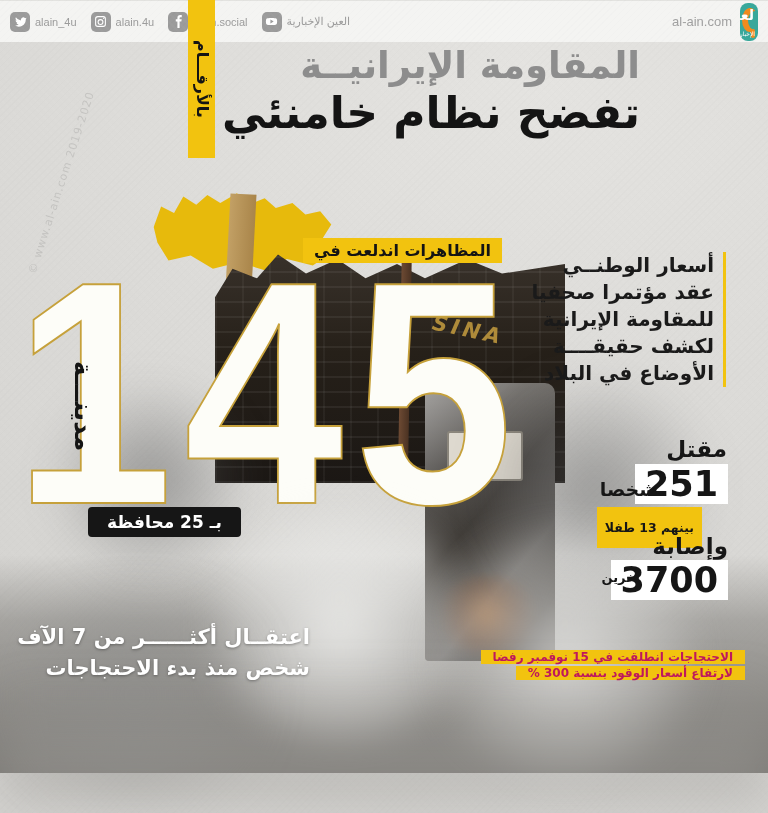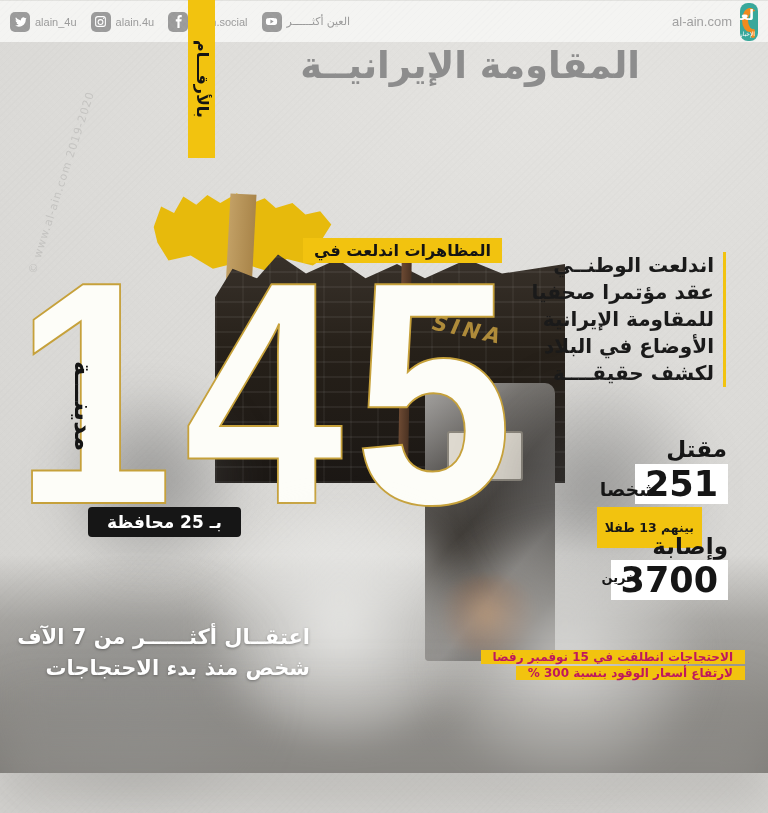--- a/index.html
+++ b/index.html
@@ -175,20 +175,21 @@
   <div class="abs texture"></div>
   <div class="abs street"></div>
   <div class="abs watermark">© www.al-ain.com 2019-2020</div>
 
   <div class="abs ribbon">
     <span class="vtext">بالأرقـــام</span>
   </div>
 
   <div class="abs title">
     <div class="l1">المقاومة الإيرانيــة</div>
+    <div class="l2">تفضح نظام خامنئي</div>
   </div>
 
   <div class="abs iran-map"></div>
   <div class="abs plank"></div>
   <div class="abs building"></div>
   <div class="abs pipe"></div>
   <div class="abs sina">SINA</div>
   <div class="abs kiosk">
     <div class="sheen"></div>
     <div class="panel"></div>
@@ -205,25 +206,25 @@
 
   <div class="abs smoke sm3"></div>
   <div class="abs smoke sm4"></div>
   <div class="abs smoke sm5"></div>
   <div class="abs smoke sm6"></div>
 
   <div class="abs badge-eruption">المظاهرات اندلعت في</div>
   <div class="abs badge-prov">بـ 25 محافظة</div>
 
   <div class="abs press">
-    <div>اندلعت الوطنــي</div>
+    <div>أسعار الوطنــي</div>
     <div>عقد مؤتمرا صحفيا</div>
     <div>للمقاومة الإيرانية</div>
+    <div>لكشف حقيقــــة</div>
     <div>الأوضاع في البلاد</div>
-    <div>لكشف حقيقــــة</div>
   </div>
 
   <div class="abs stat killed-label">مقتل</div>
   <div class="abs stat killed-value">251</div>
   <div class="abs stat killed-unit">شخصا</div>
   <div class="abs stat children-badge">بينهم 13 طفلا</div>
   <div class="abs stat injured-label">وإصابة</div>
   <div class="abs stat injured-value">3700</div>
   <div class="abs stat injured-unit">آخرين</div>
 
@@ -262,21 +263,21 @@
             </svg>
         </span>
         <span class="handle">alain.social</span>
       </div>
       <div class="social">
         <span class="sicon">
           <svg viewBox="0 0 24 24">
               <path d="M22 8.2a3 3 0 0 0-2.1-2.1C18 5.5 12 5.5 12 5.5s-6 0-7.9.6A3 3 0 0 0 2 8.2 31 31 0 0 0 1.6 12 31 31 0 0 0 2 15.8a3 3 0 0 0 2.1 2.1c1.9.6 7.9.6 7.9.6s6 0 7.9-.6a3 3 0 0 0 2.1-2.1A31 31 0 0 0 22.4 12 31 31 0 0 0 22 8.2zM10 15.5v-7l6 3.5z"></path>
             </svg>
         </span>
-        <span class="handle">العين أكثــــــر</span>
+        <span class="handle">العين الإخبارية</span>
       </div>
     </div>
     <div class="footer-right">
       <span class="siteurl">al-ain.com</span>
       <div class="logo">
         <div class="crescent"></div>
         <div class="lname">لعين</div>
         <div class="ltag">الإخبارية</div>
       </div>
     </div>

